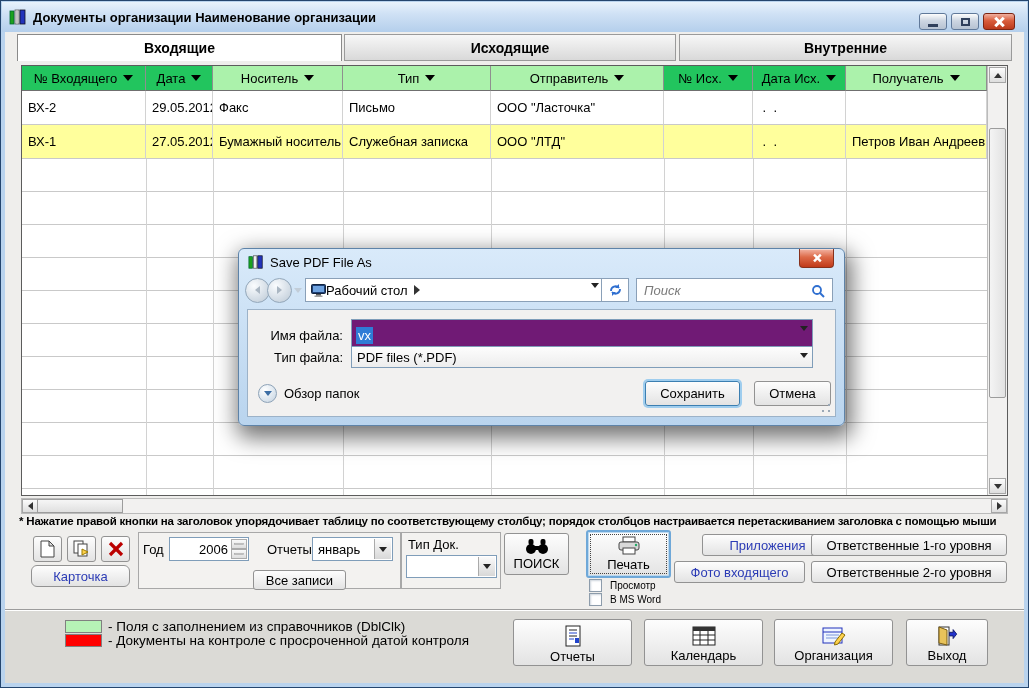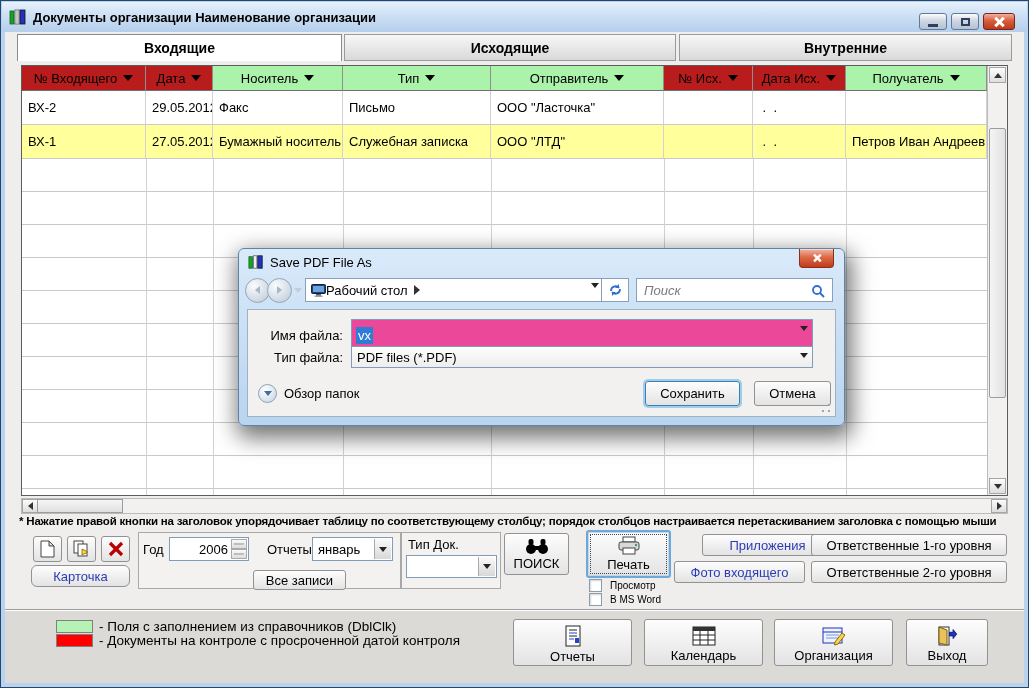--- a/index.html
+++ b/index.html
@@ -39,21 +39,21 @@
   .tab.idle{ background:linear-gradient(#f7f7f7,#d9d9d9); border:1px solid #9a9a9a; }
   .tab.t2{ left:327px; width:332px; }
   .tab.t3{ left:662px; width:333px; }
   
   .table{ position:absolute; left:20px; top:64px; width:987px; height:431px;
           border:1px solid #5c5c5c; background:#fff; overflow:hidden; }
   .tbl-inner{ position:absolute; left:0; top:0; right:20px; bottom:0; }
   .grid{ display:grid; grid-template-columns:124px 67px 130px 148px 173px 89px 93px 141px; }
   .th{ height:25px; display:flex; align-items:center; justify-content:center; gap:6px;
        font-size:13px; border-right:1px solid #8f8f8f; border-bottom:1px solid #6f6f6f; cursor:pointer; }
-  .th.gray{ background:#b91c1c; } .th.green{ background:#abf2ab; }
+  .th.gray{ background:#22c55e; } .th.green{ background:#abf2ab; }
   .caret{ width:0; height:0; border-left:5px solid transparent; border-right:5px solid transparent; border-top:6px solid #000; }
   .trow{ cursor:pointer;text-align:right; }
   .trow .td{ height:34px; display:flex; align-items:center; padding-left:6px; font-size:13px;
        border-right:1px solid #d2d2d2; border-bottom:1px solid #c9c9c9; white-space:pre; overflow:hidden; }
   .trow.hl .td{ background:#ffff9c; }
   .tfill{ position:absolute; left:0; right:20px; top:93px; bottom:0;
     background-image:
       linear-gradient(#d2d2d2,#d2d2d2),linear-gradient(#d2d2d2,#d2d2d2),linear-gradient(#d2d2d2,#d2d2d2),
       linear-gradient(#d2d2d2,#d2d2d2),linear-gradient(#d2d2d2,#d2d2d2),linear-gradient(#d2d2d2,#d2d2d2),
       linear-gradient(#d2d2d2,#d2d2d2),
@@ -106,21 +106,21 @@
         border:2px solid #6fa8d8; box-shadow:0 0 0 1px #bcd9f0 inset; outline:1px dotted #444; outline-offset:-5px; }
   .cb-row{ position:absolute; display:flex; align-items:center; gap:8px; font-size:10px; cursor:pointer;}
   .cbox{ width:13px; height:13px; background:#fff; border:1px solid #8d9cab; box-shadow:inset 1px 1px 2px #cfd6dd; }
   .btn-att{ position:absolute; left:673px; top:533px; width:131px; height:22px; color:#2b3bb5;margin-left:28px; }
   .btn-photo{ position:absolute; left:673px; top:560px; width:131px; height:22px; color:#2b3bb5; }
   .btn-r1{ position:absolute; left:810px; top:533px; width:196px; height:22px; }
   .btn-r2{ position:absolute; left:810px; top:560px; width:196px; height:22px; }
   
   .bottom{ position:absolute; left:4px; right:4px; bottom:4px; top:608px;
            background:#dbdad6; border-top:1px solid #9c9c9c; box-shadow:inset 0 1px 0 #fff; }
-  .legend-row{ position:absolute; display:flex; align-items:center; gap:6px; font-size:13.5px; }
+  .legend-row{ position:absolute; display:flex; align-items:center; gap:6px; font-size:13.5px;margin-left:9px; }
   .swatch{ width:37px; height:13px; border:1px solid #808080; }
   .bigbtn{ position:absolute; top:9px; height:47px; flex-direction:column; gap:2px; padding-top:3px; }
   .bb1{ left:508px; width:119px; } .bb2{ left:639px; width:119px; } .bb3{ left:769px; width:119px; } .bb4{ left:901px; width:82px; }
   
   .dlg{ position:absolute; left:237px; top:247px; width:607px; height:178px; z-index:50;
         background:linear-gradient(#d9eafa,#b9d4ee); border:1px solid #5e83a8; border-radius:6px;
         box-shadow:3px 8px 22px 4px rgba(0,0,0,.55); }
   .dlg-title{ position:absolute; left:9px; top:5px; display:flex; align-items:center; gap:6px; font-size:13px; }
   .dlg-close{ position:absolute; right:10px; top:0; width:35px; height:19px;
         background:linear-gradient(#f3b5a5 , #dd6a48 45%, #c03a1a); border:1px solid #87311c;
@@ -140,21 +140,21 @@
   .crumb .arrowbox{ position:absolute; right:2px; top:4px; }
   .refresh{ width:27px; height:24px; background:#fff; border:1px solid #8aa0b8; border-left:none;
             display:flex; align-items:center; justify-content:center; cursor:pointer;}
   .searchbox{ position:relative; width:197px; height:24px; margin-left:7px; background:#fff; border:1px solid #8aa0b8;
               display:flex; align-items:center; padding-left:7px; cursor:text;}
   .searchbox .ph{ font-style:italic; color:#7a7a7a; font-size:13px; }
   .dlg-panel{ position:absolute; left:8px; right:8px; top:60px; bottom:8px; background:#f2f1f0;
               border:1px solid #9cb2c8; }
   .frow{ position:absolute; display:flex; align-items:center; }
   .flabel{ width:103px; text-align:right; padding-right:8px; font-size:13px; }
-  .fname{ position:relative; width:462px; height:33px; background:#ec4899; border:1px solid #7f9db9;
+  .fname{ position:relative; width:462px; height:33px; background:#701a75; border:1px solid #7f9db9;
           display:flex; align-items:center; padding-left:4px; cursor:text; }
   .sel{ background:#2f7cd6; color:#fff; font-size:13px; padding:1px 2px; }
   .ftype{ position:relative; width:462px; height:22px; background:linear-gradient(#fdfdfd,#ededed);
           border:1px solid #7f9db9; display:flex; align-items:center; padding-left:5px; font-size:13px; cursor:pointer;}
   .browse{ position:absolute; left:10px; top:74px; display:flex; align-items:center; gap:7px; cursor:pointer; font-size:13px;}
   .bcircle{ width:19px; height:19px; border-radius:50%; border:1px solid #8ea3b8;
         background:radial-gradient(circle at 35% 30%, #ffffff, #dbe5ee 60%, #c2cfdc);
         display:flex; align-items:center; justify-content:center;}
   .bcircle .tri{ width:0;height:0;border-left:4px solid transparent;border-right:4px solid transparent;border-top:5px solid #3c6ea5;}
   .btn-save{ position:absolute; left:397px; top:71px; width:95px; height:25px;

